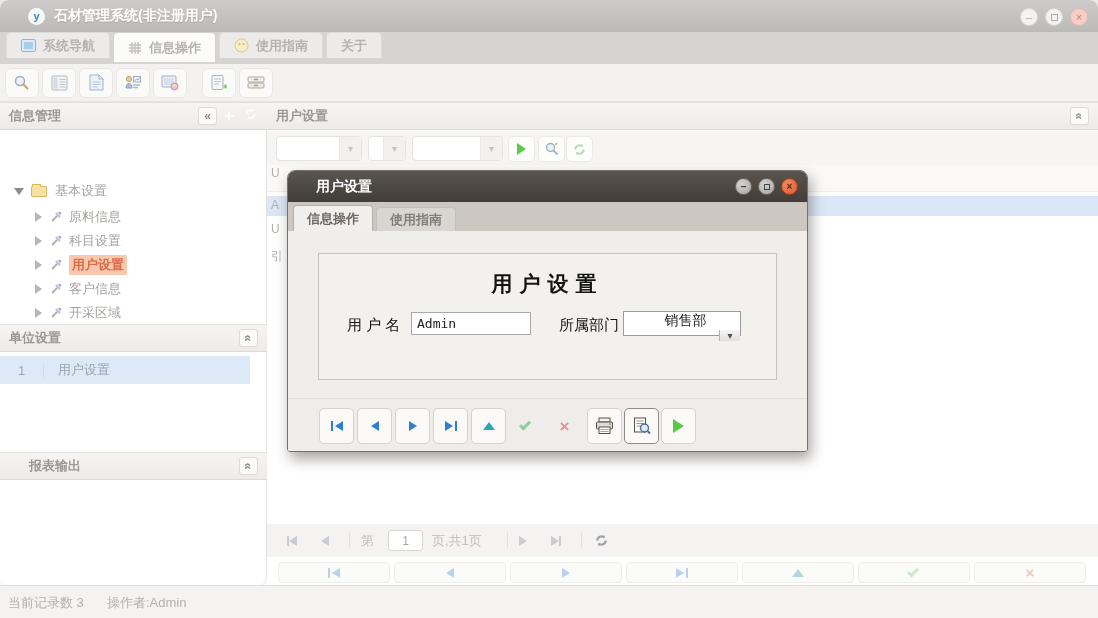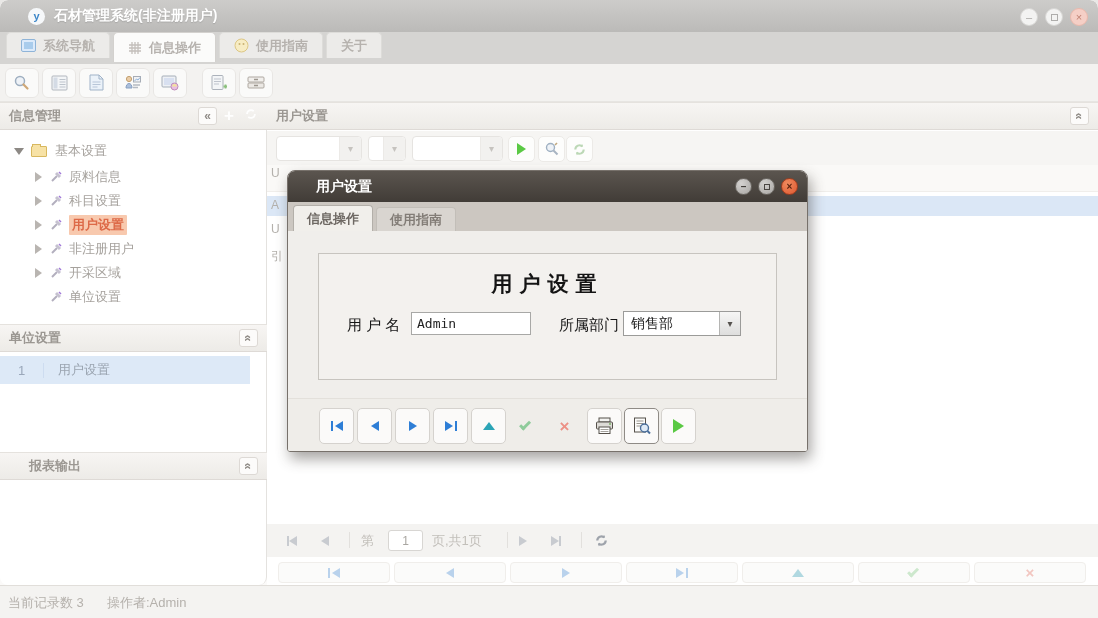--- a/index.html
+++ b/index.html
@@ -42,21 +42,21 @@
   .phead .sp { flex:1; }
   .sqico { width:19px; height:18px; background:#fcfbfa; border:1px solid #ddd9d5; border-radius:3px;
     display:flex; align-items:center; justify-content:center; color:#908c87; font-size:12px; line-height:1; }
   .rot-up { display:inline-block; transform:rotate(90deg); }
   .faded-w { color:#ffffff; font-size:17px; font-weight:bold; margin-left:7px; opacity:.95; }
 
   
   .sidebar { position:absolute; left:0; top:102px; width:267px; height:483px; background:#ffffff;
     border-right:1px solid #e4e2df;border-radius:8px; }
   .tree-row { position:absolute; left:0; width:217px; height:22px; display:flex; align-items:center;
-    font-size:13px; color:#a6a29d; }
+    font-size:13px; color:#a6a29d;margin-top:40px; }
   .caret-down { width:0; height:0; border-left:5px solid transparent; border-right:5px solid transparent;
     border-top:7px solid #8d8985; margin:0 7px 0 14px; }
   .tri-sm { width:0; height:0; border-top:5px solid transparent; border-bottom:5px solid transparent;
     border-left:7px solid #b9b5b1; margin:0 8px 0 35px; }
   .tri-sm.hidden { visibility:hidden; }
   .folder { width:16px; height:11px; background:#f7e2a6; border:1px solid #d8b85f; border-radius:1px;
     position:relative; margin-right:8px; }
   .folder:before { content:""; position:absolute; left:0; top:-3px; width:7px; height:2px;
     background:#f7e2a6; border:1px solid #d8b85f; border-bottom:none; }
   .tool-ico { margin-right:7px; flex:none; }
@@ -129,21 +129,21 @@
   .dtab.inactive { background:#d9d5d0; color:#837d77; border-color:#c2beb8; height:24px; }
   .dlg-body { height:167px; background:#f0eeeb; position:relative; }
   .fieldset { position:absolute; left:30px; top:22px; width:459px; height:127px; background:#f3f1ee;
     border:1px solid #c7c4bf; }
   .dlg-heading { text-align:center; margin-top:16px; font-family:"DejaVu Serif", serif; font-weight:bold;
     font-size:21px; letter-spacing:7px; color:#141414; }
   .frm-label { position:absolute; font-size:15px; color:#161616; top:62px; }
   .frm-input { position:absolute; left:92px; top:58px; width:120px; height:23px; background:#ffffff;
     border:1px solid #a8a8a6; font-family:"DejaVu Sans Mono", monospace; font-size:13px; color:#222; padding:0 5px; }
   .frm-combo { position:absolute; left:304px; top:57px; width:118px; height:25px; background:#ffffff;
-    border:1px solid #9b9b99; display:flex; align-items:center; font-size:14px; color:#1c1c1c; padding-left:7px; }
+    border:1px solid #9b9b99; display:flex; align-items:center; font-size:14px; color:#1c1c1c; padding-left:7px;flex-direction:column; }
   .frm-combo .arr { margin-left:auto; width:21px; height:100%; background:linear-gradient(#f6f6f5,#dededd);
     border-left:1px solid #b5b5b3; display:flex; align-items:center; justify-content:center; color:#55524e; font-size:10px; }
   .dlg-btnbar { height:55px; background:#efede9; border-top:1px solid #e3e0db; position:relative; }
   .dbtn { position:absolute; top:9px; width:35px; height:36px; background:#fbfaf9; border:1px solid #d5d2ce;
     border-radius:5px; display:flex; align-items:center; justify-content:center; gap:2px; }
   .dbtn.flat { border-color:transparent; background:transparent; }
   .blue { color:#2e7ed6; } .blue .bar { background:#2e7ed6; }
   .teal { color:#2ba4b6; }
   .gcheck { color:#8fcb9b; } .rx { color:#ec9186; font-size:17px; font-weight:bold; line-height:1; }
   .play { width:0; height:0; border-top:7px solid transparent; border-bottom:7px solid transparent;
@@ -293,21 +293,21 @@
         </svg>
       <span class="tree-label selected">用户设置</span>
     </div>
     <div class="tree-row" style="top:136px;">
       <span class="tri-sm"></span>
       <svg class="tool-ico" width="12" height="12" viewBox="0 0 12 12">
           <path d="M2 10L7 5" stroke="#b3afbe" stroke-width="2"></path>
           <path d="M6 2l4 4" stroke="#c6c2d0" stroke-width="3"></path>
           <path d="M9 1l2 2" stroke="#a078d8" stroke-width="1.5"></path>
         </svg>
-      <span class="tree-label">非注册用户</span>
+      <span class="tree-label">客户信息</span>
     </div>
     <div class="tree-row" style="top:160px;">
       <span class="tri-sm"></span>
       <svg class="tool-ico" width="12" height="12" viewBox="0 0 12 12">
           <path d="M2 10L7 5" stroke="#b3afbe" stroke-width="2"></path>
           <path d="M6 2l4 4" stroke="#c6c2d0" stroke-width="3"></path>
           <path d="M9 1l2 2" stroke="#a078d8" stroke-width="1.5"></path>
         </svg>
       <span class="tree-label">开采区域</span>
     </div>

